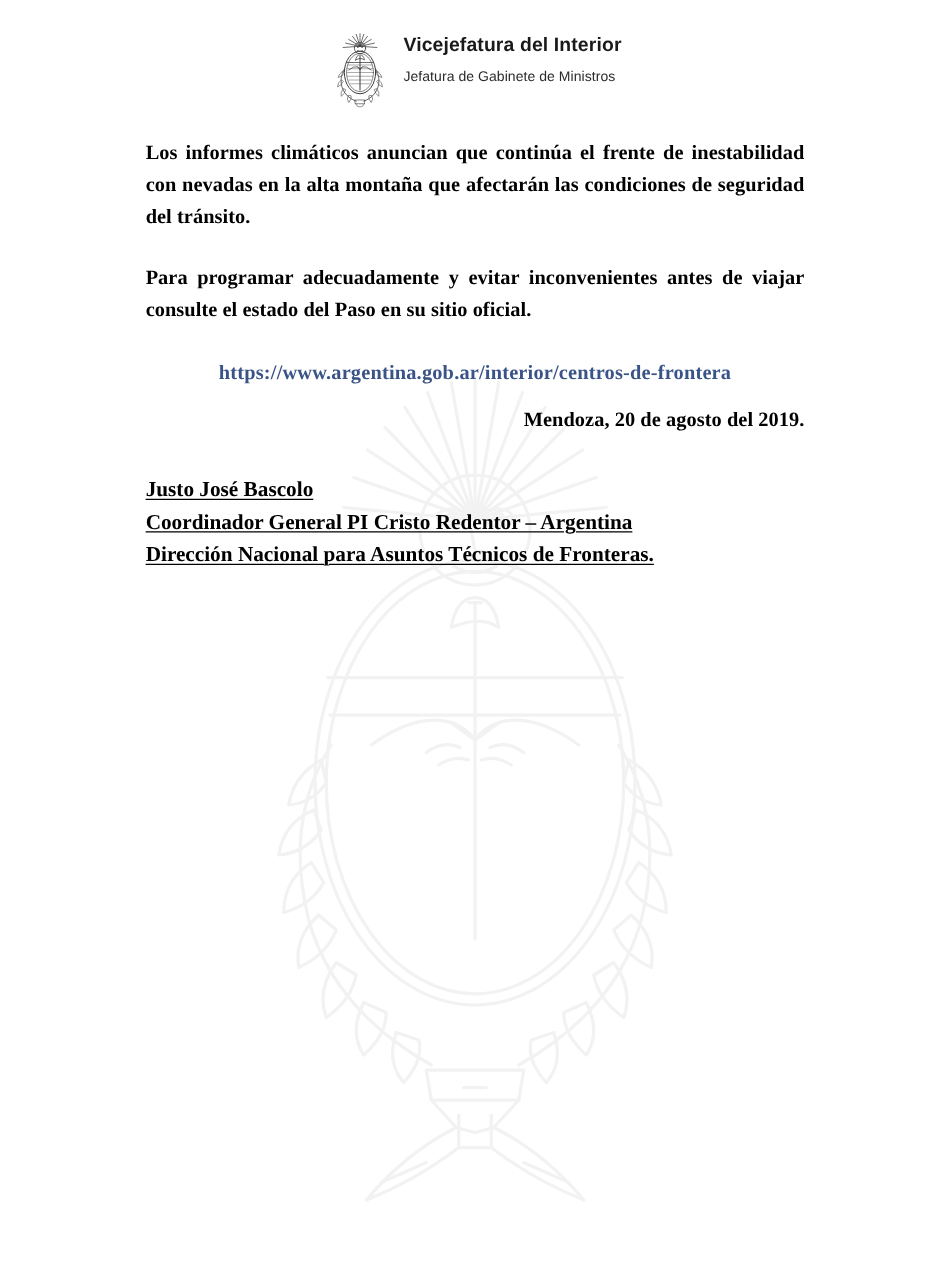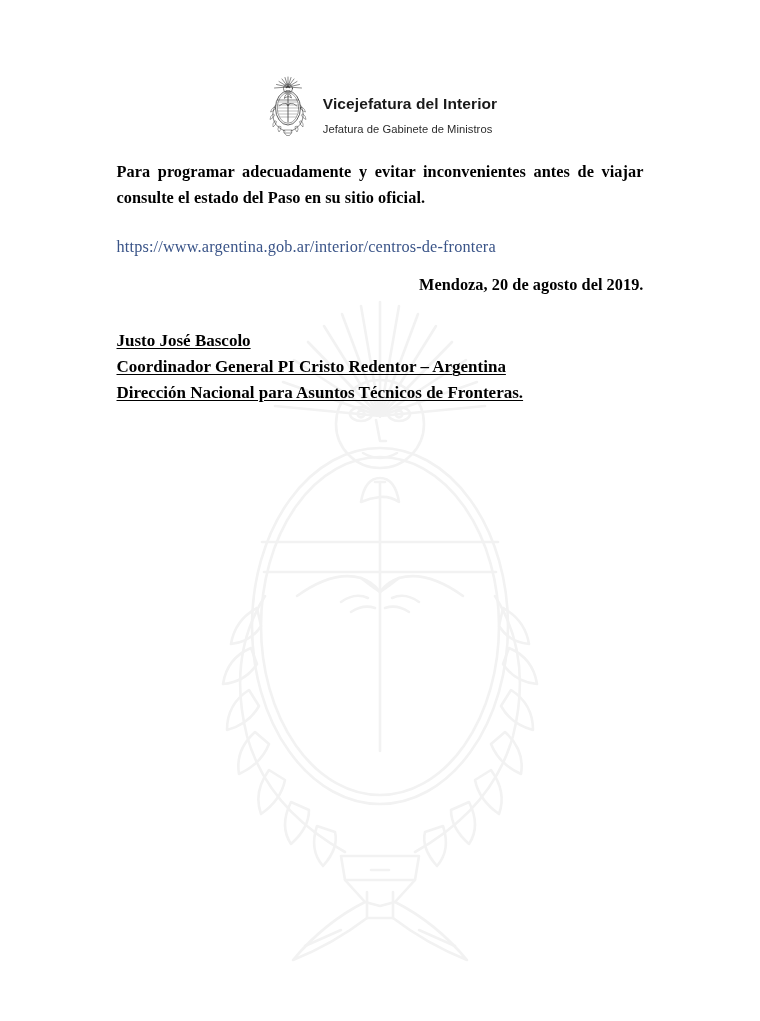--- a/index.html
+++ b/index.html
@@ -35,24 +35,24 @@
 
   
   #content {
     position: relative;
     z-index: 2;
   }
 
   
   .masthead {
     display: flex;
-    align-items: flex-end;
+    align-items: flex-start;
     justify-content: center;
     gap: 10px;
-    padding-top: 76px;
+    padding-top: 26px;
   }
   .crest {
     width: 50px;
     height: 60px;
     flex: 0 0 auto;
   }
   .crest svg { display: block; width: 100%; height: 100%; }
   .masthead-text {
     font-family: "Liberation Sans", "DejaVu Sans", sans-serif;
     line-height: 1.12;
@@ -97,25 +97,26 @@
     line-height: 1.58;
     margin: 0;
     letter-spacing: 0.05px;
   }
   p.para.first { margin-top: 28px; }
   p.para.next  { margin-top: 23px; }
 
   .link-line {
     margin-top: 27px;
     font-size: 16.3px;
-    font-weight: normal;
+    font-weight: bold;
     color: #3a5488;
     letter-spacing: 0.15px;
     text-decoration: none;
     display: block;
+    text-align: center;
   }
 
   .date-line {
     margin-top: 18px;
     text-align: right;
     font-size: 16.3px;
     font-weight: bold;
     letter-spacing: 0.05px;
   }
 
@@ -284,20 +285,21 @@
       </div>
       <div class="masthead-text">
         <div class="org-name">Vicejefatura del Interior</div>
         <div class="org-sub">Jefatura de Gabinete de Ministros</div>
       </div>
     </div>
 
 
     <div class="body-wrap">
 
+      <p class="para next">Los informes climáticos anuncian que continúa el frente de inestabilidad con nevadas en la alta montaña que afectarán las condiciones de seguridad del tránsito.</p>
       <p class="para next">Para programar adecuadamente y evitar inconvenientes antes de viajar consulte el estado del Paso en su sitio oficial.</p>
 
       <a class="link-line" href="#">https://www.argentina.gob.ar/interior/centros-de-frontera</a>
 
       <div class="date-line">Mendoza, 20 de agosto del 2019.</div>
 
       <div class="signature">
         <div class="sig-row"><span>Justo José Bascolo</span></div>
         <div class="sig-row"><span>Coordinador General PI Cristo Redentor – Argentina</span></div>
         <div class="sig-row"><span>Dirección Nacional para Asuntos Técnicos de Fronteras.</span></div>

